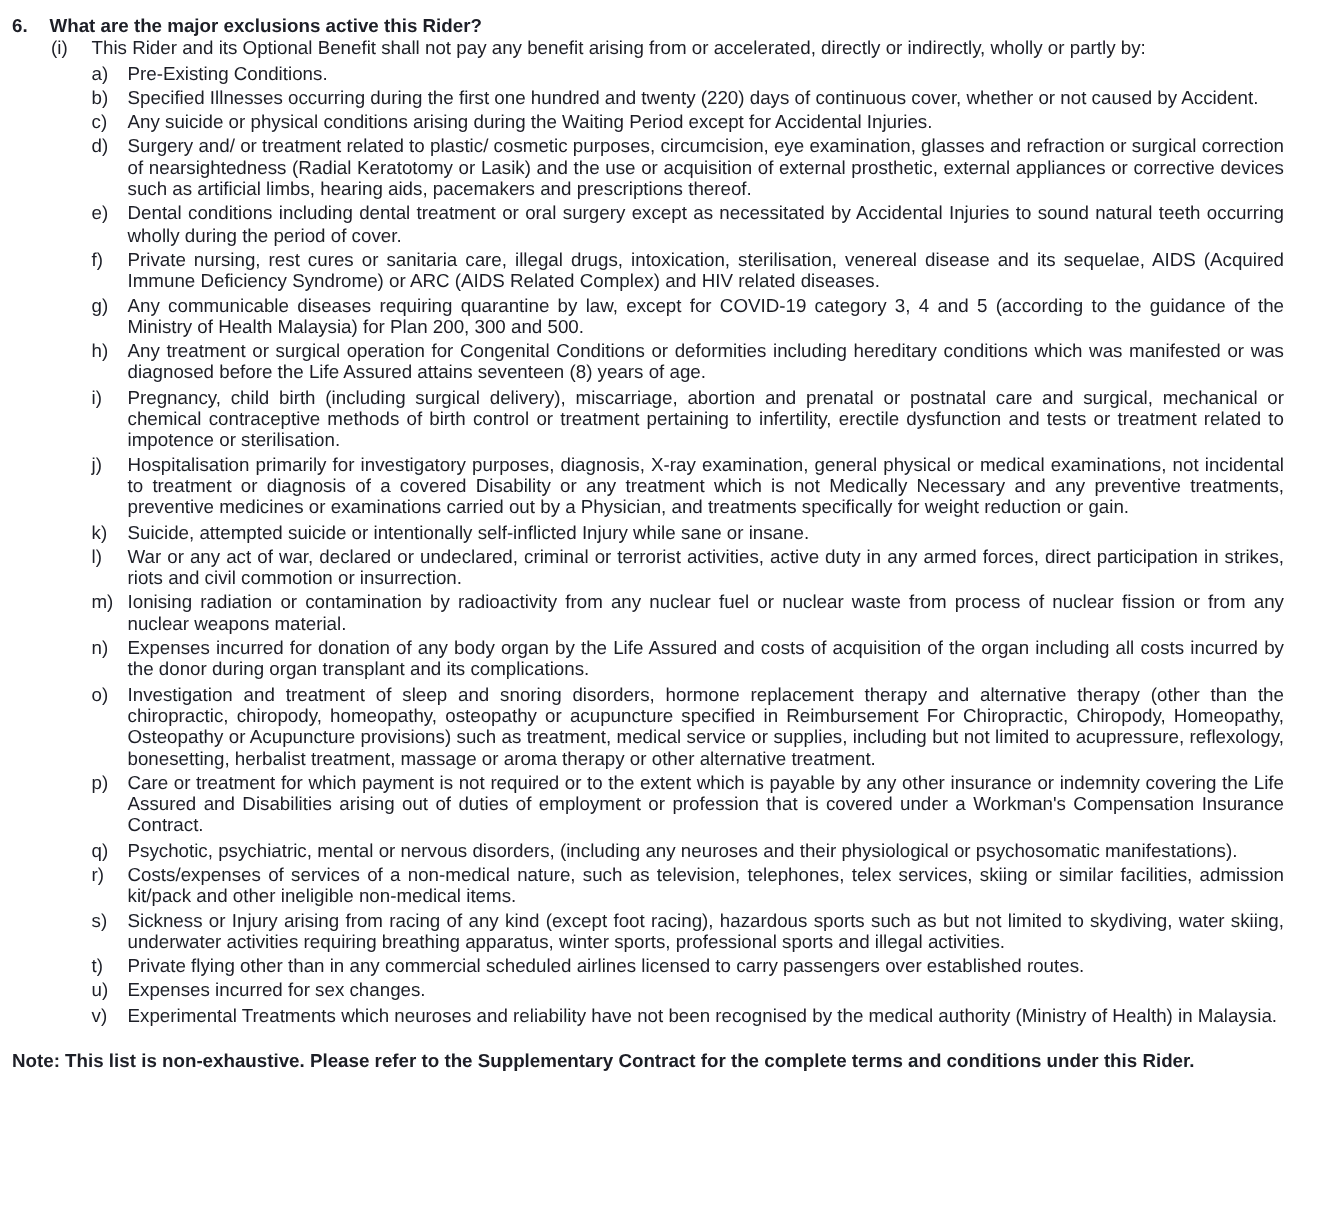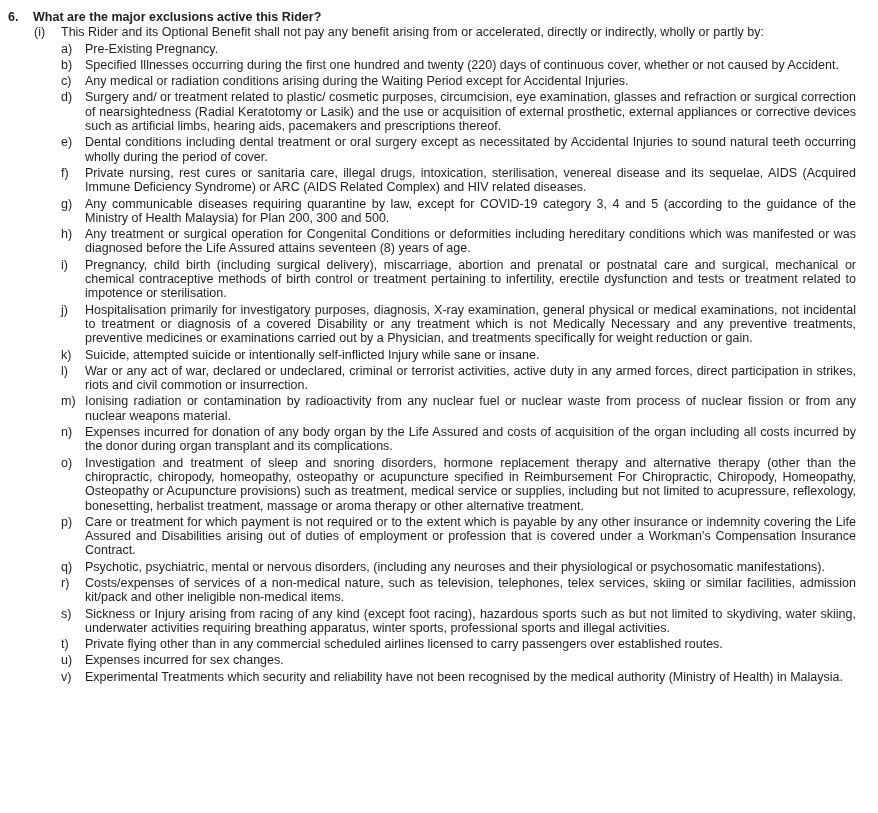--- a/index.html
+++ b/index.html
@@ -74,31 +74,31 @@
 
   <div class="level1">
     <div class="row intro-row">
       <span class="intro-marker">(i)</span>
       <span class="ptext">This Rider and its Optional Benefit shall not pay any benefit arising from or accelerated, directly or indirectly, wholly or partly by:</span>
     </div>
 
     <div class="exclusion-list" id="exclusion-list">
   <div class="item">
     <span class="item-marker">a)</span>
-    <span class="ptext">Pre-Existing Pregnancy.</span>
+    <span class="ptext">Pre-Existing Conditions.</span>
   </div>
 
   <div class="item">
     <span class="item-marker">b)</span>
     <span class="ptext">Specified Illnesses occurring during the first one hundred and twenty (220) days of continuous cover, whether or not caused by Accident.</span>
   </div>
 
   <div class="item">
     <span class="item-marker">c)</span>
-    <span class="ptext">Any medical or radiation conditions arising during the Waiting Period except for Accidental Injuries.</span>
+    <span class="ptext">Any suicide or physical conditions arising during the Waiting Period except for Accidental Injuries.</span>
   </div>
 
   <div class="item">
     <span class="item-marker">d)</span>
     <span class="ptext">Surgery and/ or treatment related to plastic/ cosmetic purposes, circumcision, eye examination, glasses and refraction or surgical correction of nearsightedness (Radial Keratotomy or Lasik) and the use or acquisition of external prosthetic, external appliances or corrective devices such as artificial limbs, hearing aids, pacemakers and prescriptions thereof.</span>
   </div>
 
   <div class="item">
     <span class="item-marker">e)</span>
     <span class="ptext">Dental conditions including dental treatment or oral surgery except as necessitated by Accidental Injuries to sound natural teeth occurring wholly during the period of cover.</span>
@@ -179,19 +179,20 @@
     <span class="ptext">Private flying other than in any commercial scheduled airlines licensed to carry passengers over established routes.</span>
   </div>
 
   <div class="item">
     <span class="item-marker">u)</span>
     <span class="ptext">Expenses incurred for sex changes.</span>
   </div>
 
   <div class="item">
     <span class="item-marker">v)</span>
-    <span class="ptext">Experimental Treatments which security and reliability have not been recognised by the medical authority (Ministry of Health) in Malaysia.</span>
+    <span class="ptext">Experimental Treatments which neuroses and reliability have not been recognised by the medical authority (Ministry of Health) in Malaysia.</span>
   </div>
 </div>
   </div>
 
+  <div class="note">Note: This list is non-exhaustive. Please refer to the Supplementary Contract for the complete terms and conditions under this Rider.</div>
 
 </div>
 
 </body></html>

